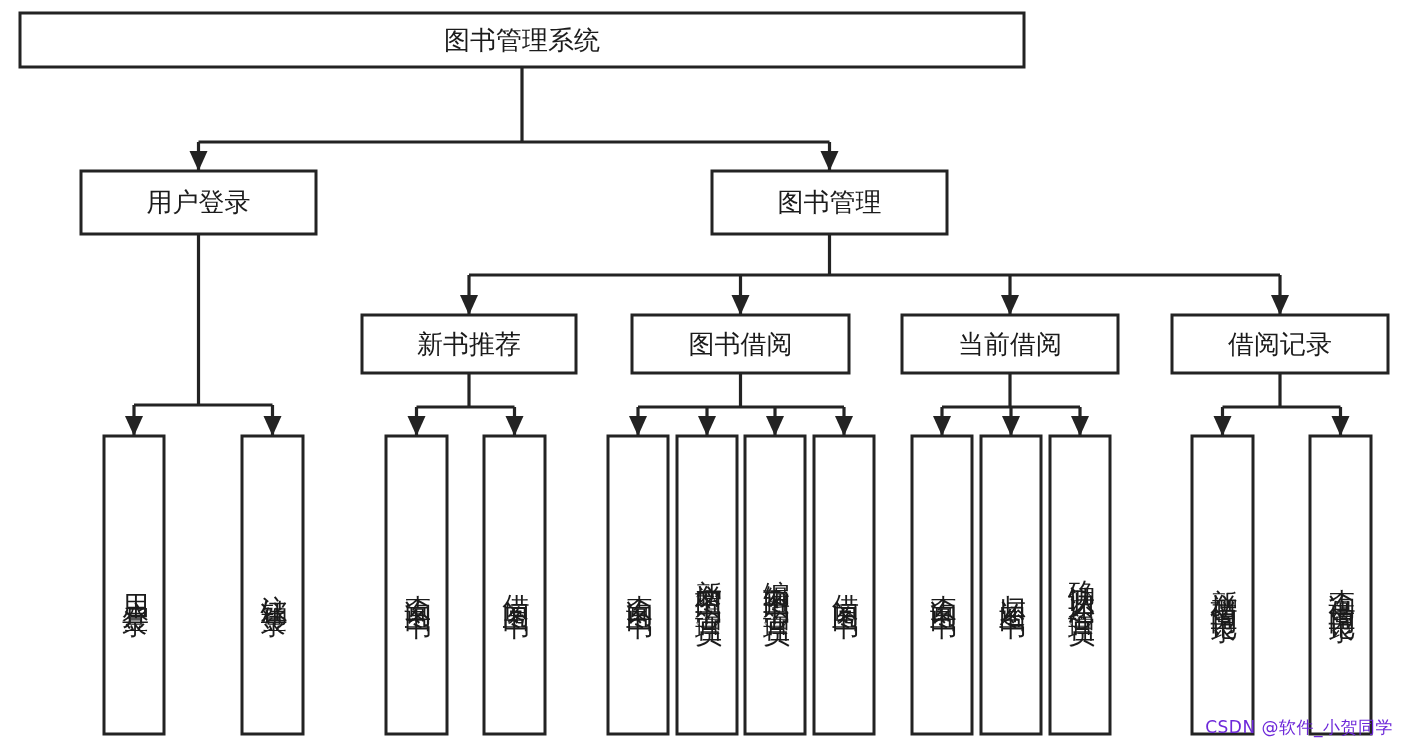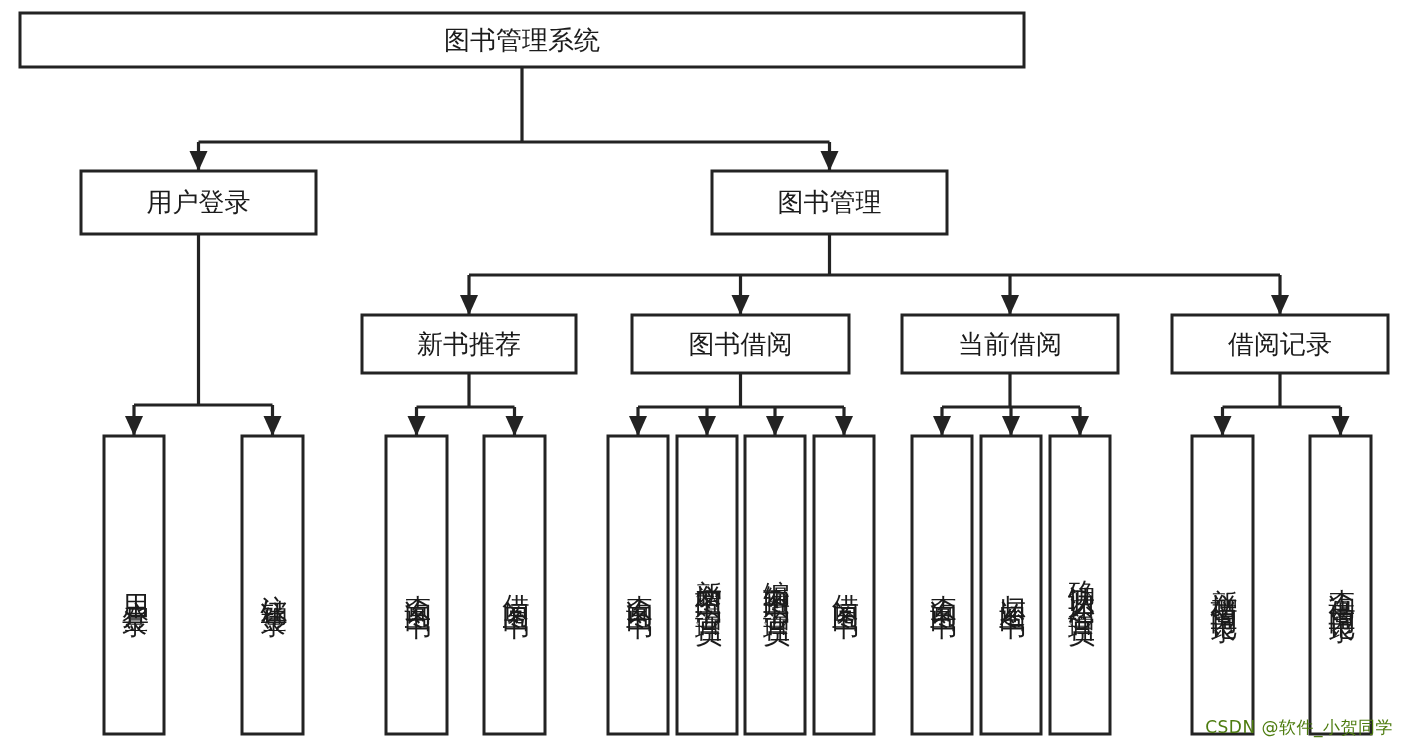--- a/index.html
+++ b/index.html
@@ -57,21 +57,21 @@
   .arrowhead {
     fill: #232323;
     stroke: none;
   }
   .watermark {
     position: absolute;
     right: 12px;
     bottom: 8px;
     font-family: "DejaVu Sans", "Liberation Sans", sans-serif;
     font-size: 17px;
-    color: #4d7c0f;
+    color: #6d28d9;
     white-space: nowrap;
     letter-spacing: 0.5px;
   }
 </style>
 </head>
 <body>
 
 <div id="diagram-root">
 
   <svg class="flow" viewBox="0 0 1405 747">

